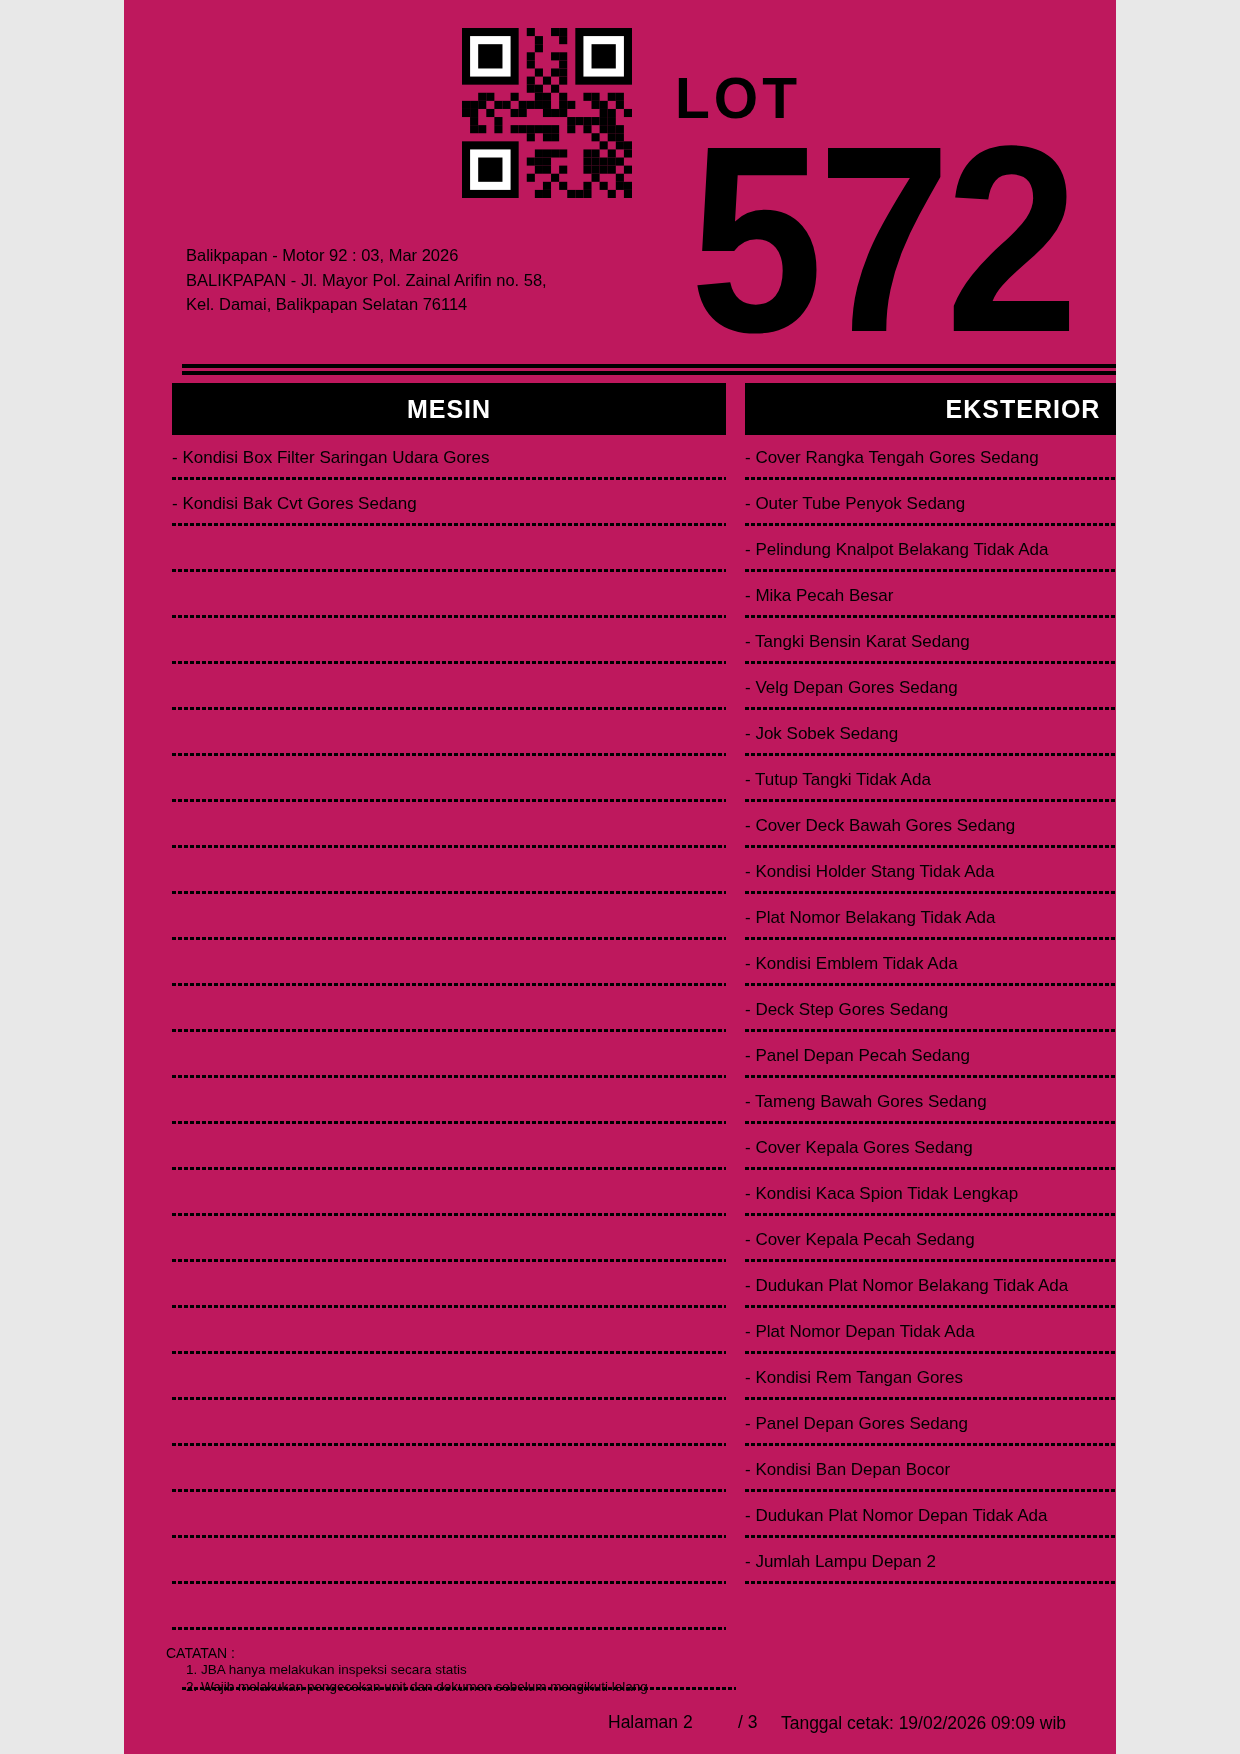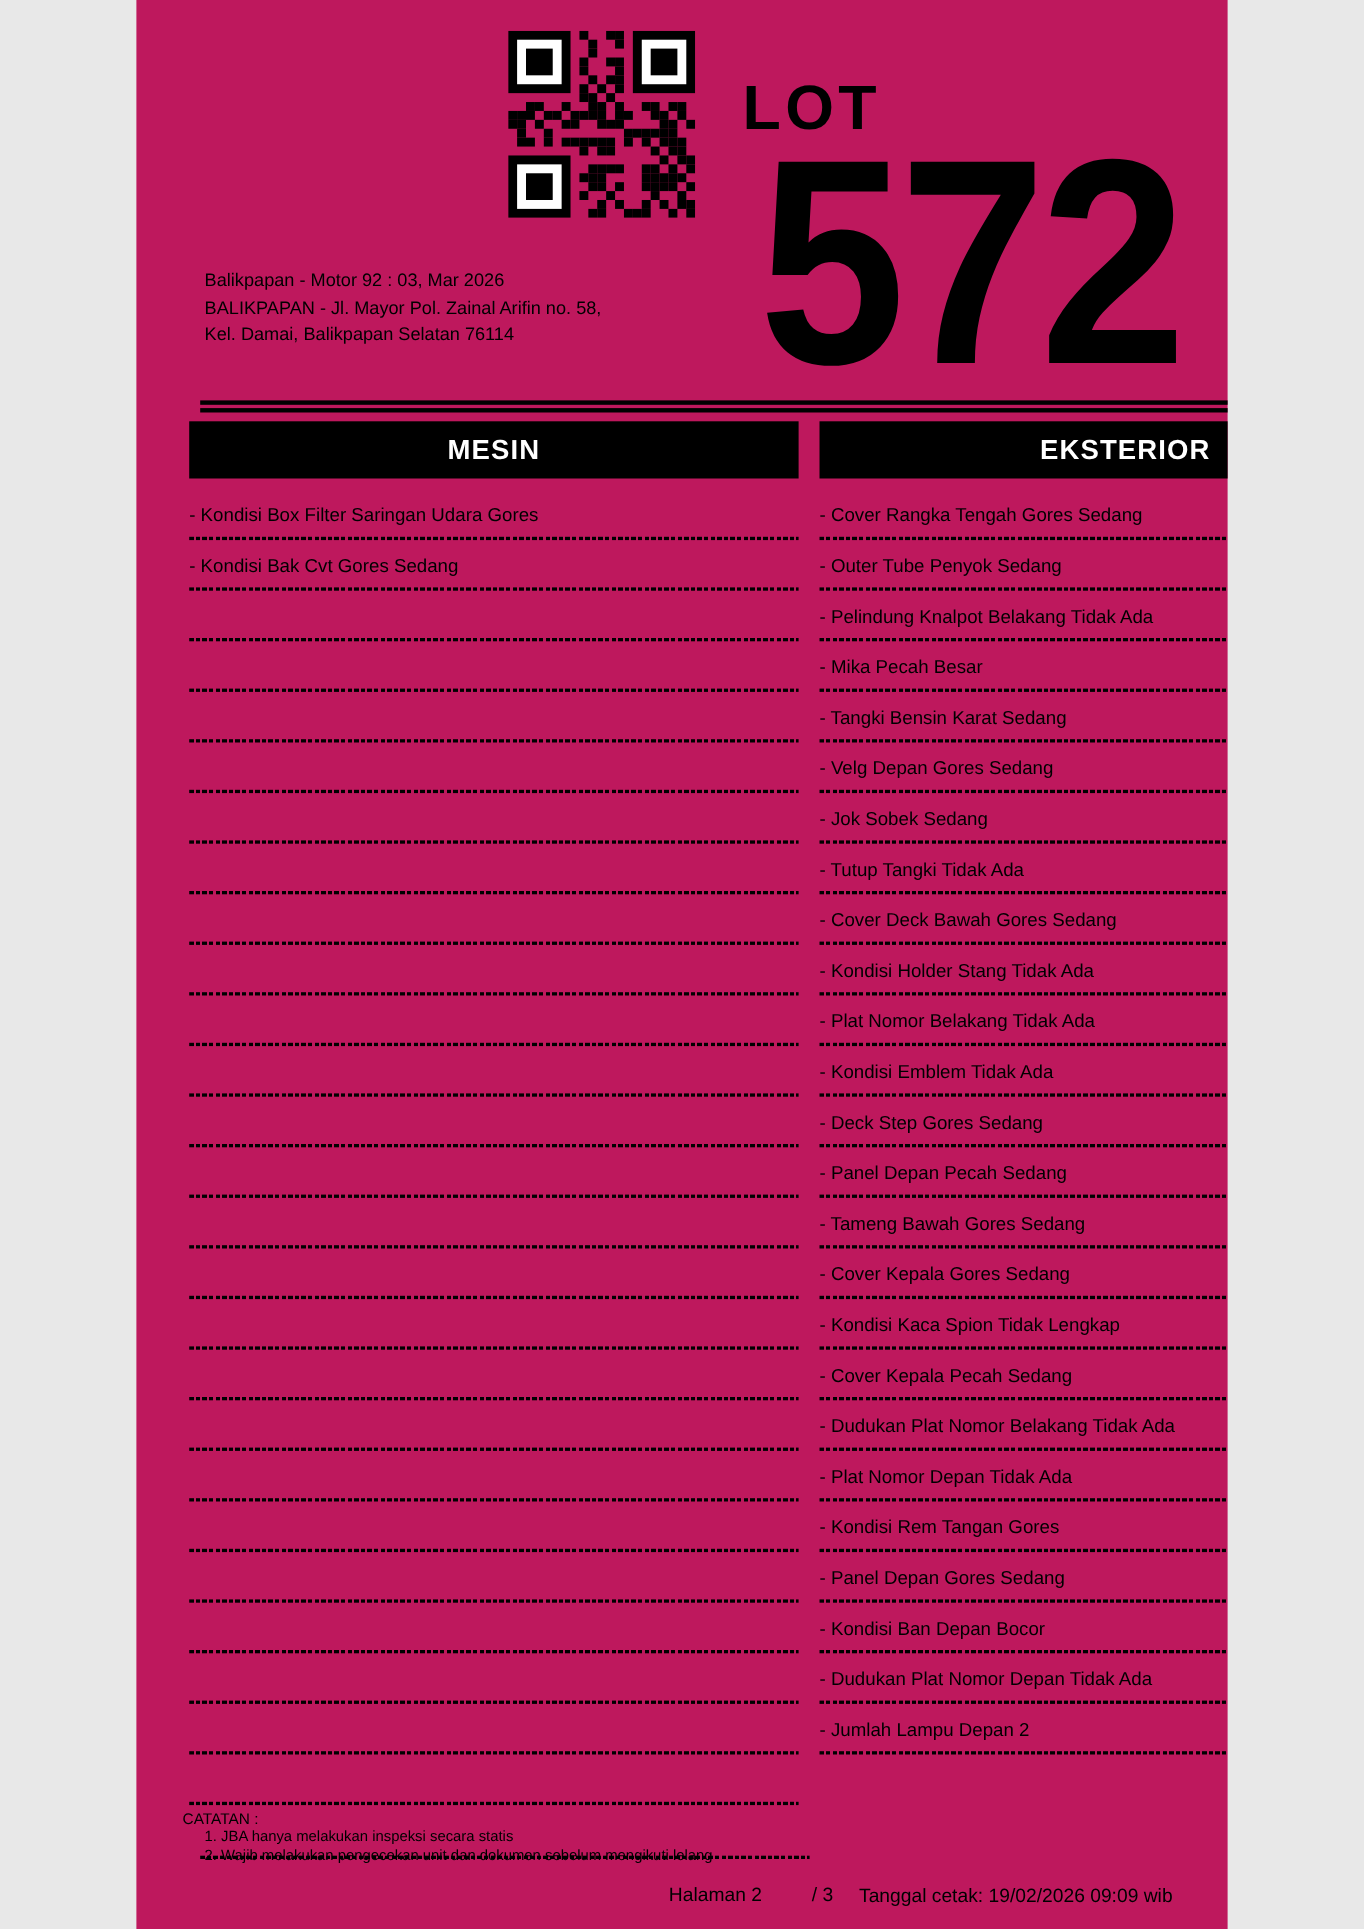--- a/index.html
+++ b/index.html
@@ -43,21 +43,21 @@
 
   
   .col { position:absolute; top:383px; }
   .col-left  { left:48px;  width:554px; }
   .col-right { left:621px; width:556px; }
   .col-header {
     height:52px; background:#000; color:#fff;
     display:flex; align-items:center; justify-content:center;
     font-size:25px; font-weight:bold; letter-spacing:1px;
   }
-  .col-list { padding-top:11px; }
+  .col-list { }
   .row {
     height:46px; position:relative;
     display:flex; align-items:center;
     font-size:17px; white-space:nowrap;
   }
   .row::after {
     content:""; position:absolute; left:0; right:0; bottom:1px; height:3px;
     background:repeating-linear-gradient(90deg, #000 0 4px, transparent 4px 6px);
   }
   .note-row {

